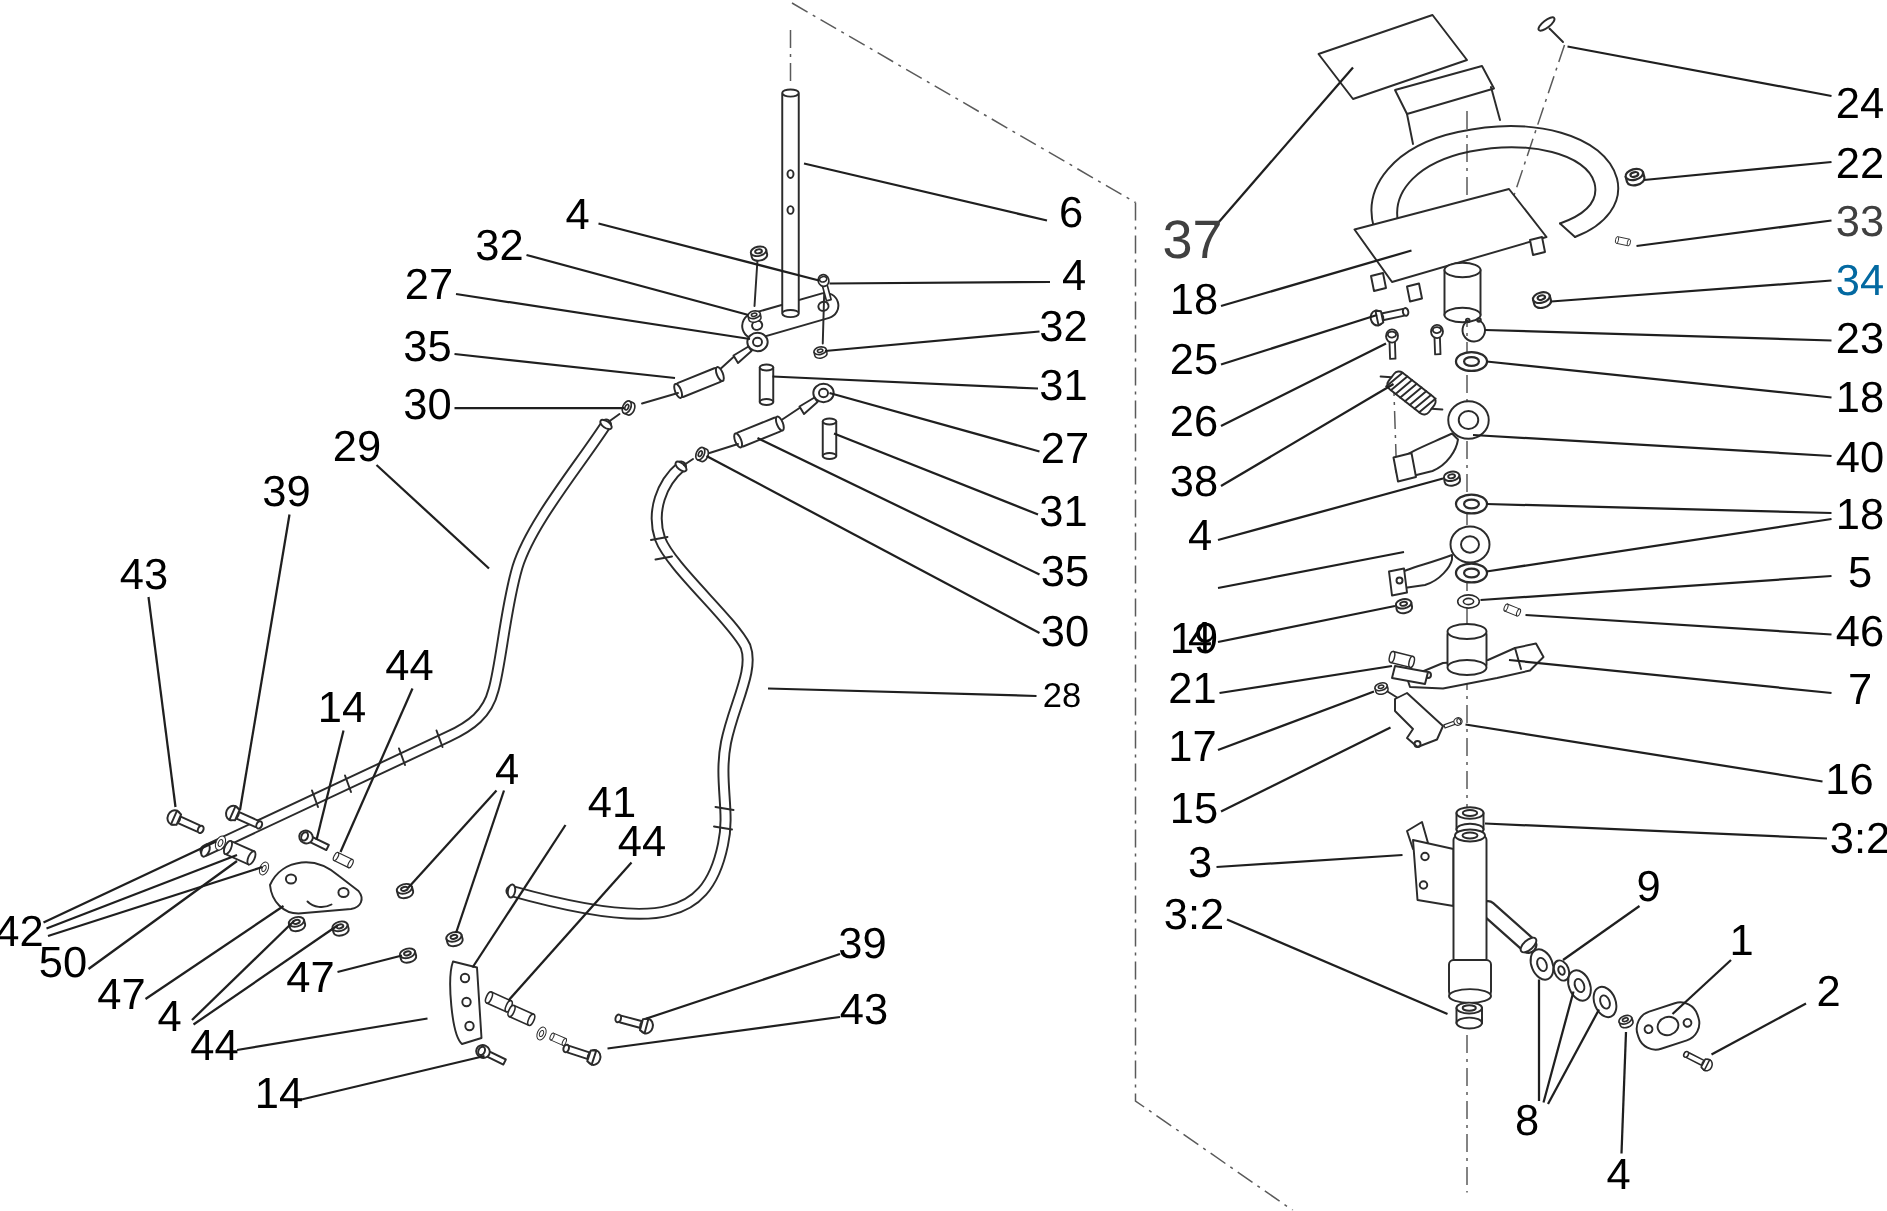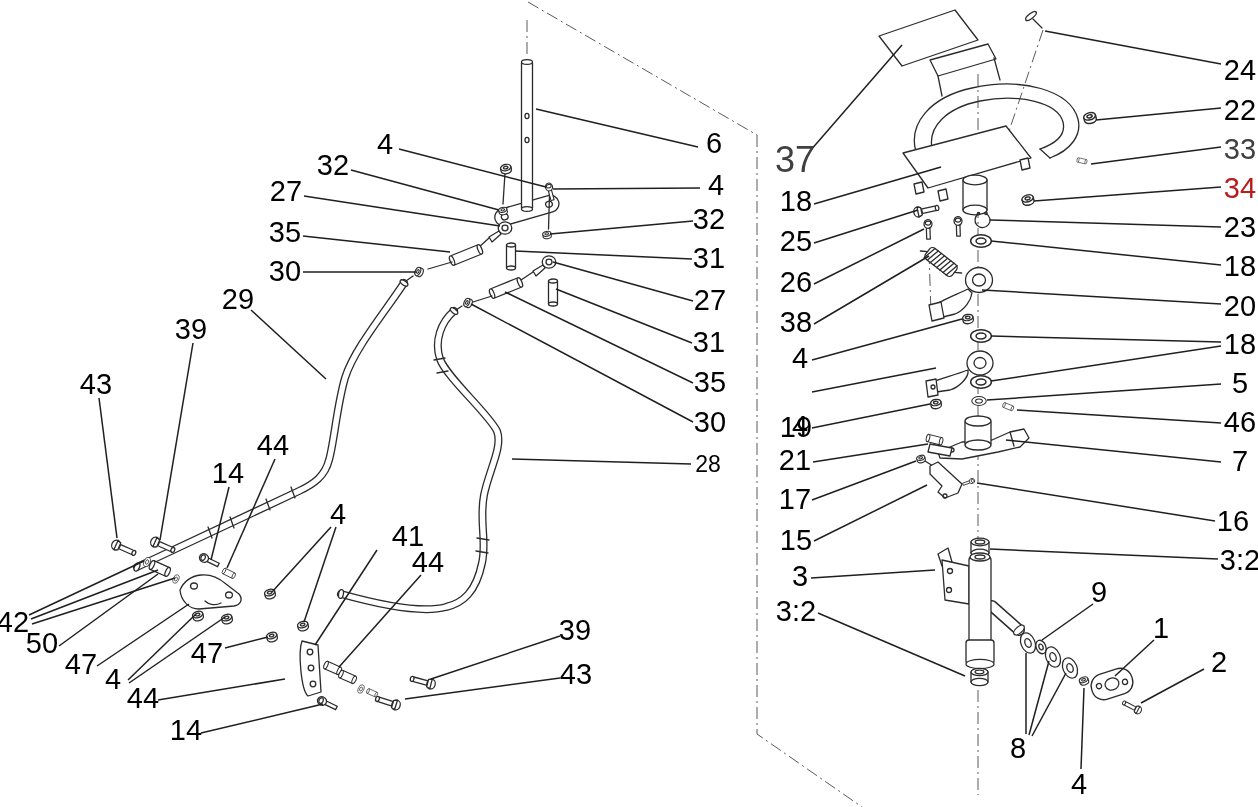--- a/index.html
+++ b/index.html
@@ -462,24 +462,24 @@
       <div class="callout" style="left: 796px; top: 390px; color: rgb(0, 0, 0); font-size: 29px; margin-top: 37px;">19</div>
       <div class="callout" style="left: 800px; top: 426px; color: rgb(0, 0, 0); font-size: 29px;">4</div>
       <div class="callout" style="left: 795px; top: 460px; color: rgb(0, 0, 0); font-size: 29px;">21</div>
       <div class="callout" style="left: 795px; top: 499px; color: rgb(0, 0, 0); font-size: 29px;">17</div>
       <div class="callout" style="left: 796px; top: 540px; color: rgb(0, 0, 0); font-size: 29px;">15</div>
       <div class="callout" style="left: 800px; top: 576px; color: rgb(0, 0, 0); font-size: 29px;">3</div>
       <div class="callout" style="left: 796px; top: 611px; color: rgb(0, 0, 0); font-size: 29px;">3:2</div>
       <div class="callout" style="left: 1240px; top: 70px; color: rgb(0, 0, 0); font-size: 29px;">24</div>
       <div class="callout" style="left: 1240px; top: 110px; color: rgb(0, 0, 0); font-size: 29px;">22</div>
       <div class="callout" style="left: 1240px; top: 149px; color: #404040; font-size: 29px;">33</div>
-      <div class="callout" style="left: 1240px; top: 188px; color: #b91c1c; font-size: 29px;">34</div>
+      <div class="callout" style="left: 1240px; top: 188px; color: #0369a1; font-size: 29px;">34</div>
       <div class="callout" style="left: 1240px; top: 227px; color: rgb(0, 0, 0); font-size: 29px;">23</div>
       <div class="callout" style="left: 1240px; top: 266px; color: rgb(0, 0, 0); font-size: 29px;">18</div>
-      <div class="callout" style="left: 1240px; top: 306px; color: rgb(0, 0, 0); font-size: 29px;">20</div>
+      <div class="callout" style="left: 1240px; top: 306px; color: rgb(0, 0, 0); font-size: 29px;">40</div>
       <div class="callout" style="left: 1240px; top: 344px; color: rgb(0, 0, 0); font-size: 29px;">18</div>
       <div class="callout" style="left: 1240px; top: 383px; color: rgb(0, 0, 0); font-size: 29px;">5</div>
       <div class="callout" style="left: 1240px; top: 422px; color: rgb(0, 0, 0); font-size: 29px;">46</div>
       <div class="callout" style="left: 1240px; top: 461px; color: rgb(0, 0, 0); font-size: 29px;">7</div>
       <div class="callout" style="left: 1233px; top: 521px; color: rgb(0, 0, 0); font-size: 29px; text-align: right;">16</div>
       <div class="callout" style="left: 1240px; top: 560px; color: rgb(0, 0, 0); font-size: 29px;">3:2</div>
       <div class="callout" style="left: 1099px; top: 592px; color: rgb(0, 0, 0); font-size: 29px;">9</div>
       <div class="callout" style="left: 1161px; top: 628px; color: rgb(0, 0, 0); font-size: 29px;">1</div>
       <div class="callout" style="left: 1219px; top: 662px; color: rgb(0, 0, 0); font-size: 29px;">2</div>
       <div class="callout" style="left: 1018px; top: 748px; color: rgb(0, 0, 0); font-size: 29px;">8</div>

